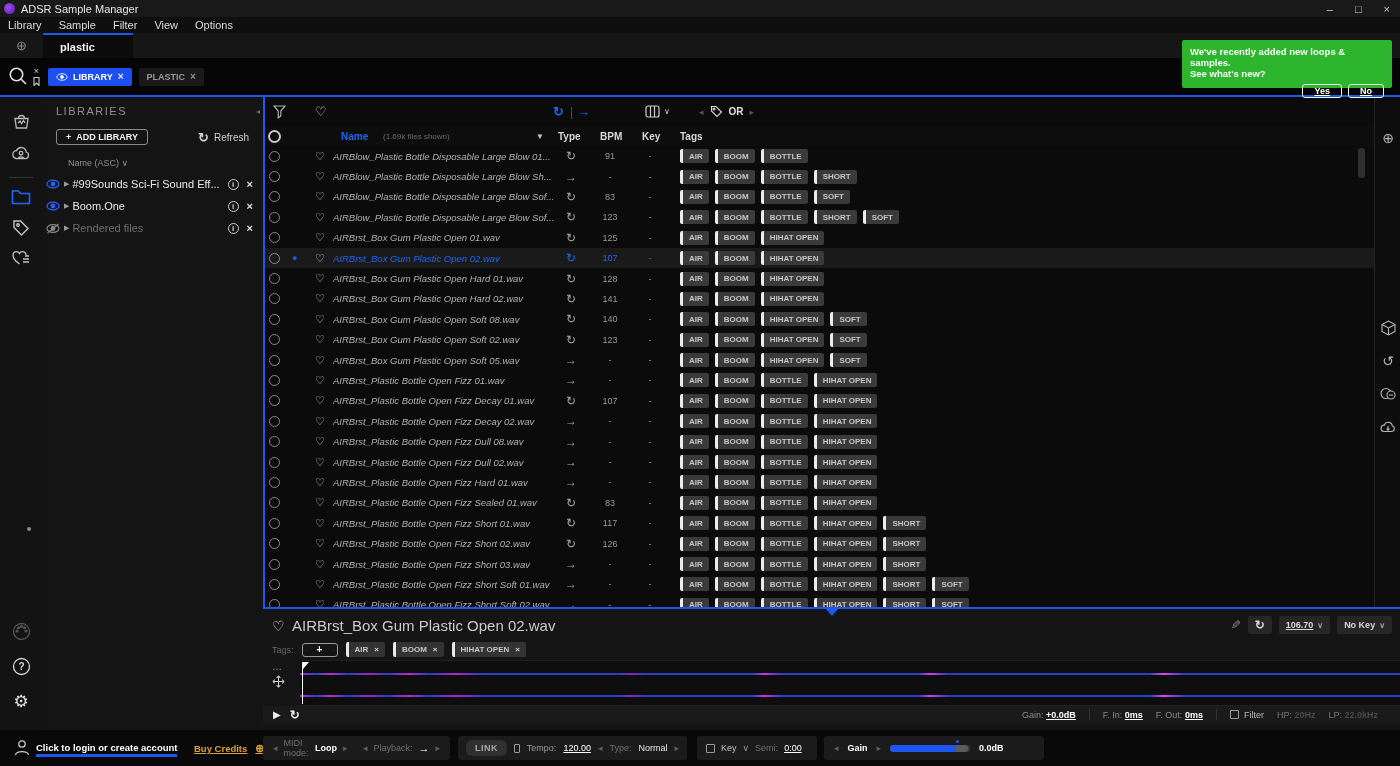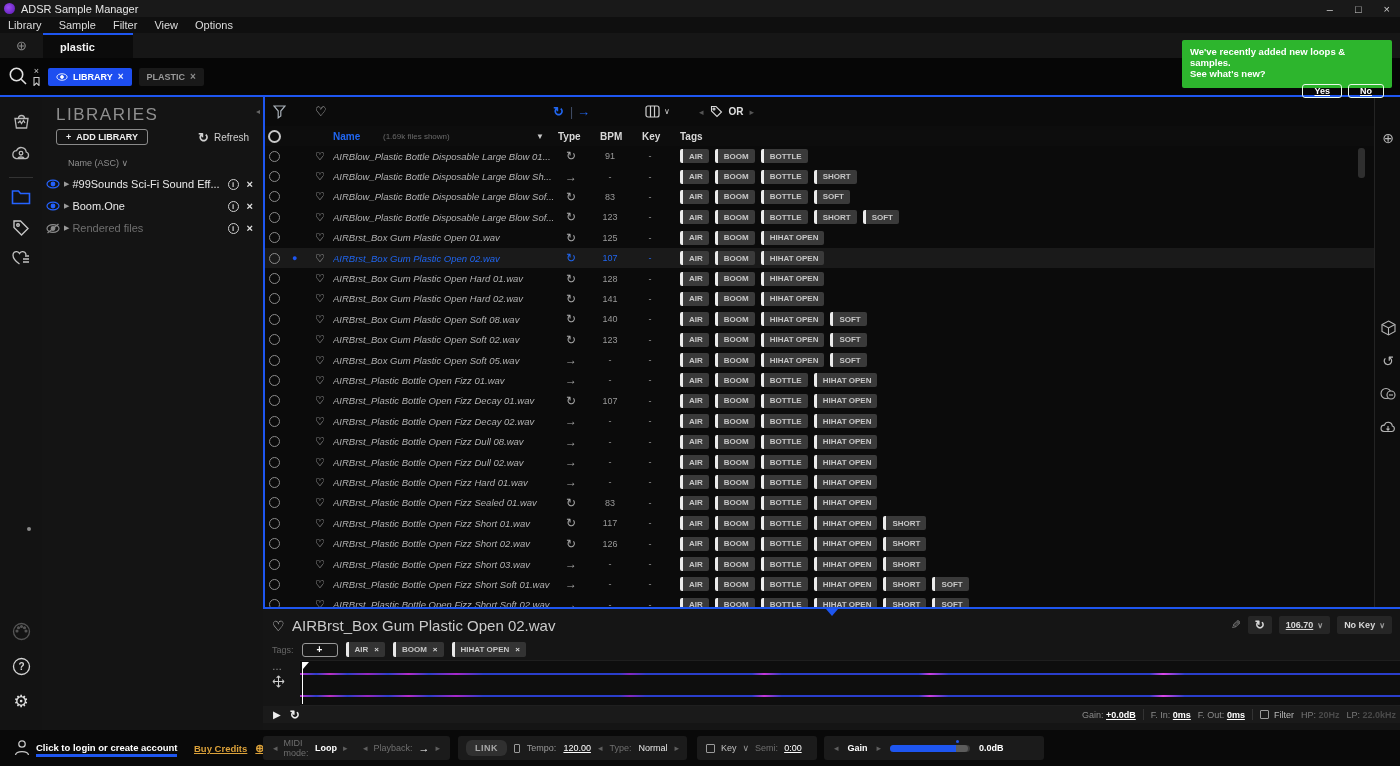--- a/index.html
+++ b/index.html
@@ -47,21 +47,21 @@
   #divider{left:263px;top:607px;width:1137px;height:2px;background:#1e56f0;z-index:5;}
   #divider-handle{left:826px;top:609px;width:0;height:0;border-left:6px solid transparent;border-right:6px solid transparent;border-top:7px solid #1e56f0;z-index:6;}
 
   
   #iconstrip{left:0;top:97px;width:42px;height:633px;background:#131313;}
   .strip-ic{position:absolute;left:0;width:42px;display:flex;justify-content:center;color:#b9b9b9;}
   .strip-div{position:absolute;left:9px;width:24px;height:1px;background:#333;}
 
   
   #libpanel{left:42px;top:97px;width:221px;height:633px;background:#141414;}
-  #lib-title{position:absolute;left:14px;top:8px;color:#8f8f8f;font-size:17px;letter-spacing:1.5px;}
+  #lib-title{position:absolute;left:14px;top:8px;color:#8f8f8f;font-size:11px;letter-spacing:1.5px;}
   #lib-collapse{position:absolute;right:3px;top:10px;color:#666;font-size:8px;}
   #add-library{position:absolute;left:14px;top:32px;height:16px;border:1px solid #8a8a8a;border-radius:3px;display:flex;align-items:center;gap:5px;padding:0 9px;color:#efefef;font-size:9px;font-weight:bold;background:#141414;}
   #refresh{position:absolute;right:14px;top:33px;display:flex;align-items:center;gap:5px;color:#d0d0d0;font-size:10px;}
   #lib-sort{position:absolute;left:26px;top:61px;color:#8f8f8f;font-size:9px;}
   #lib-items{position:absolute;left:0;top:76px;width:221px;}
   .lib-item{height:22px;display:flex;align-items:center;padding-left:3px;}
   .lib-item .eye{width:15px;display:flex;justify-content:center;}
   .lib-item .exp{color:#9a9a9a;font-size:7px;margin:0 3px 0 4px;}
   .lib-item .lname{color:#e8e8e8;font-size:11px;flex:1;white-space:nowrap;overflow:hidden;}
   .lib-item.hidden-lib .lname{color:#6f6f6f;}
@@ -75,21 +75,21 @@
   #t-heart{position:absolute;left:50px;color:#c0c0c0;font-size:13px;}
   #t-loop{position:absolute;left:288px;color:#2166f0;font-size:13px;font-weight:bold;}
   #t-ldiv{position:absolute;left:305px;color:#44506a;font-size:12px;}
   #t-arrow{position:absolute;left:312px;color:#2166f0;font-size:13px;font-weight:bold;}
   #t-cols{position:absolute;left:380px;display:flex;align-items:center;gap:4px;color:#d0d0d0;}
   #t-or{position:absolute;left:434px;display:flex;align-items:center;gap:6px;}
   #t-or .dim{color:#555;font-size:9px;}
   #t-or .orlbl{color:#e0e0e0;font-weight:bold;font-size:10px;}
   #theader{position:absolute;left:0;top:29px;width:100%;height:20px;background:#0d0d0d;display:flex;align-items:center;font-weight:bold;color:#d8d8d8;font-size:10px;}
   #th-circle{position:absolute;left:3px;width:13px;height:13px;border:2px solid #c8c8c8;border-radius:50%;box-sizing:border-box;}
-  #th-name{position:absolute;left:68px;color:#2166f0;}
+  #th-name{position:absolute;left:76px;color:#2166f0;}
   #th-count{position:absolute;left:118px;color:#6a6a6a;font-weight:normal;font-size:8px;}
   #th-sort{position:absolute;left:271px;color:#c8c8c8;font-size:8px;}
   #th-type{position:absolute;left:293px;}
   #th-bpm{position:absolute;left:335px;}
   #th-key{position:absolute;left:377px;}
   #th-tags{position:absolute;left:415px;}
   #trows{position:absolute;left:0;top:49px;width:100%;height:461px;overflow:hidden;}
   .trow{position:relative;height:20.4px;display:flex;align-items:center;}
   .trow.sel{background:#1a1a1a;}
   .rcirc{position:absolute;left:4px;width:11px;height:11px;border:1.5px solid #8a8a8a;border-radius:50%;box-sizing:border-box;}
@@ -134,21 +134,21 @@
       #2a3ecb 45.6%,#d040e0 46.4%,#2a3ecb 47.8%,
       #2a3ecb 62.6%,#e048e8 63.6%,#2a3ecb 65.2%,
       #2a3ecb 88.2%,#c838d8 89.2%,#2a3ecb 91%,
       #2a3ecb 97.8%,#e050e0 99%,#c838d8 100%);}
   #wl1{top:12px;} #wl2{top:34px;}
   .wflag{position:absolute;top:1px;bottom:1px;width:1px;background:#fff;}
   .wflag.l:before{content:'';position:absolute;left:1px;top:0;border-top:7px solid #fff;border-right:6px solid transparent;}
   #p-controls{position:absolute;left:0;top:97px;width:100%;height:17px;background:#1a1a1a;display:flex;align-items:center;}
   #p-play{margin-left:10px;color:#eee;font-size:10px;}
   #p-loop{margin-left:9px;color:#eee;font-size:12px;font-weight:bold;}
-  #p-ctl-right{margin-left:auto;display:flex;align-items:center;gap:7px;padding-right:4px;font-size:9px;}
+  #p-ctl-right{margin-left:auto;display:flex;align-items:center;gap:13px;padding-right:22px;font-size:9px;}
   .lab{color:#8a8a8a;} .val{color:#fff;font-weight:bold;text-decoration:underline;}
   .vdiv{width:1px;height:11px;background:#333;}
   .dimlab{color:#787878;} .dimval{color:#4a4a4a;font-weight:bold;}
   .cbx{width:9px;height:9px;border:1px solid #9a9a9a;border-radius:1px;display:inline-block;box-sizing:border-box;}
   #f-check{display:flex;align-items:center;gap:5px;color:#b8b8b8;}
 
   
   #bottombar{left:0;top:730px;width:1400px;height:36px;background:#090909;}
   #bb-person{position:absolute;left:14px;top:9px;color:#c8c8c8;}
   #bb-login{position:absolute;left:36px;top:12px;color:#fff;font-size:9.5px;font-weight:bold;border-bottom:3px solid #1e56f0;padding-bottom:1px;}

